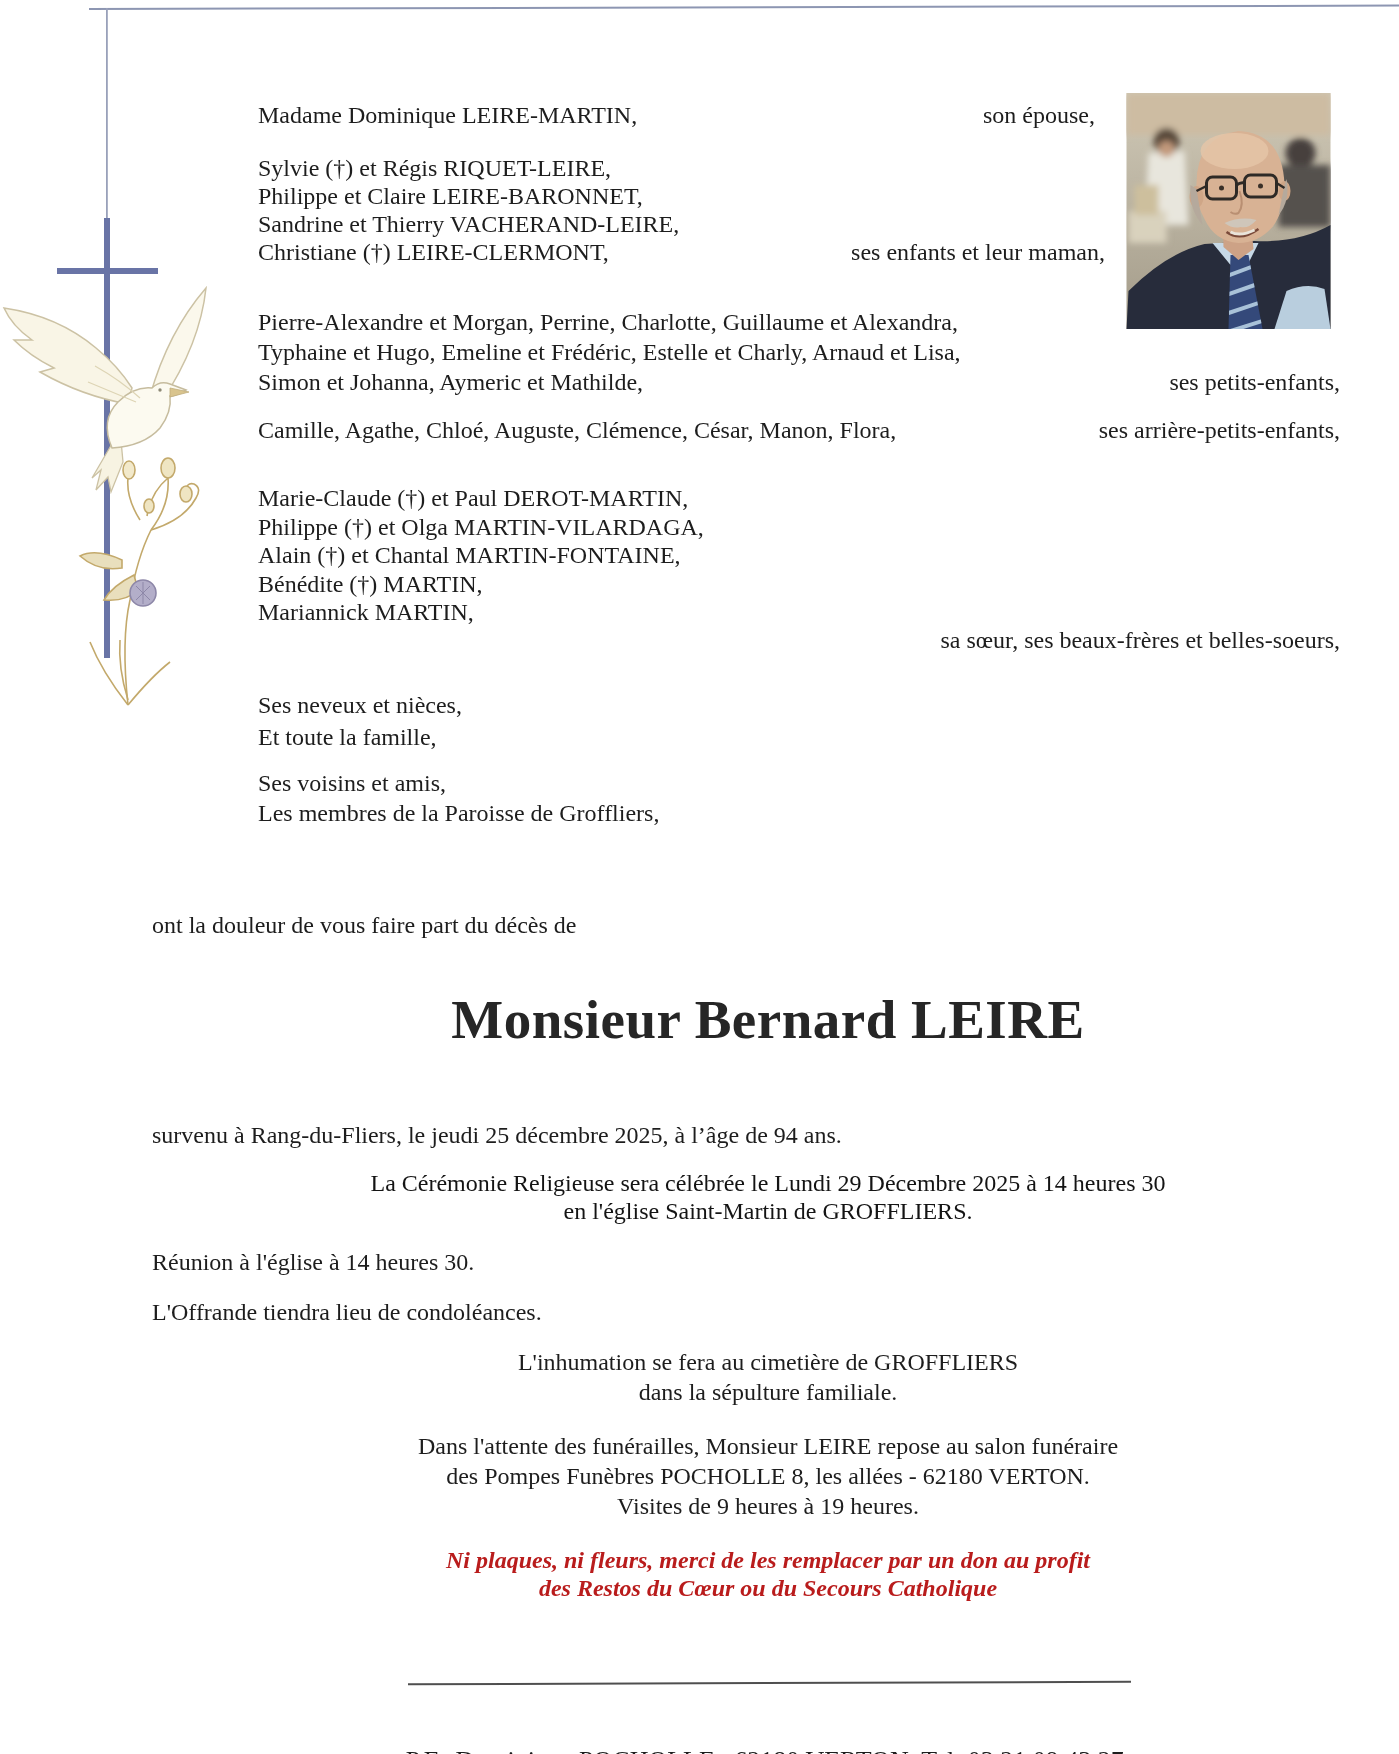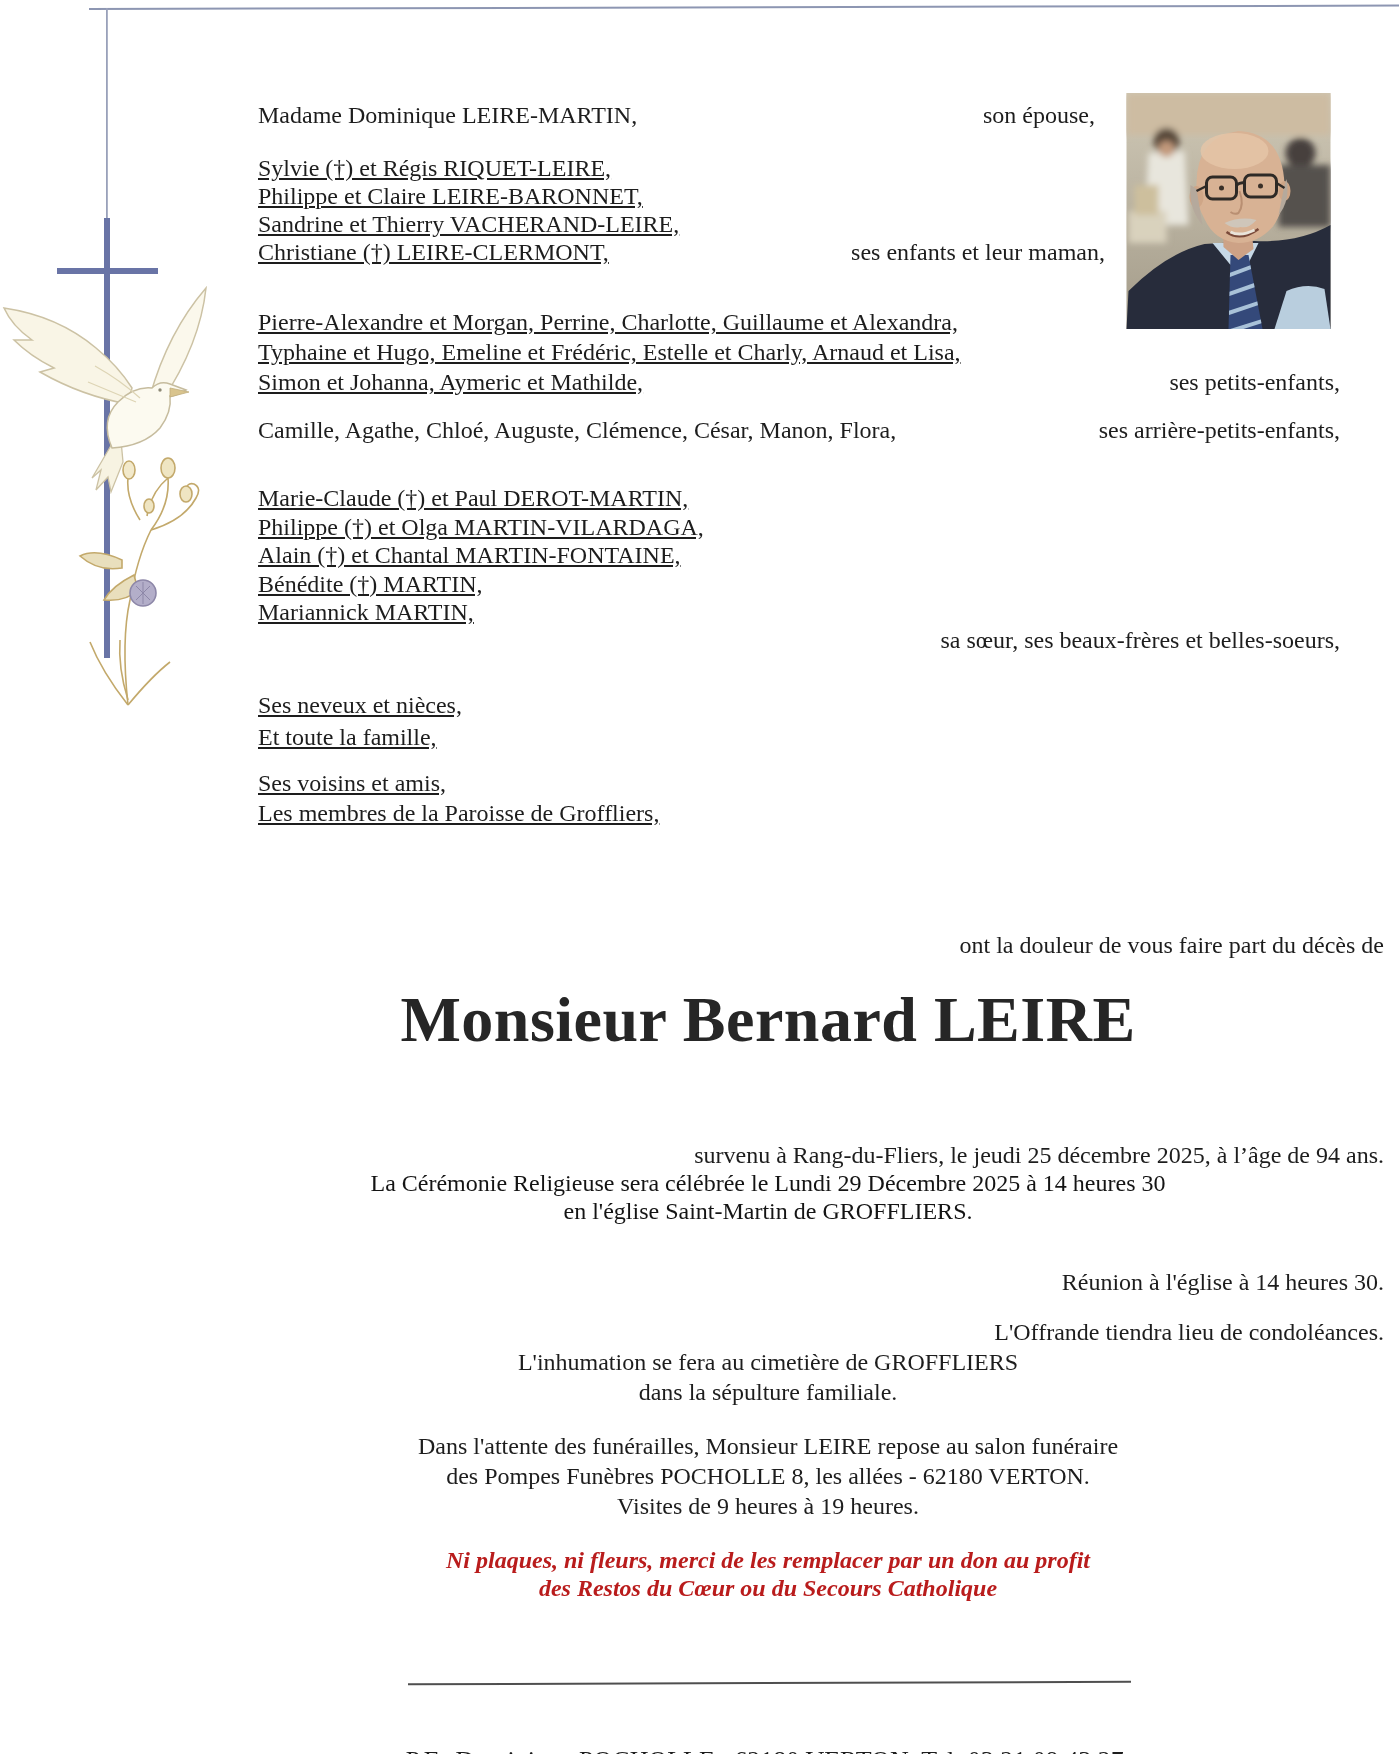--- a/index.html
+++ b/index.html
@@ -17,34 +17,34 @@
     background:#8d96b2;transform:rotate(-0.15deg);transform-origin:left center;
   }
   .left-art{position:absolute;left:0;top:0;width:240px;height:720px;}
   .photo-frame{position:absolute;left:1126px;top:93px;width:205px;height:236px;}
   .photo-frame svg{display:block;width:100%;height:100%;}
   .fam-line{
     position:absolute;left:258px;
     font-size:24px;line-height:28px;white-space:pre;
   }
   .fam-group{position:absolute;left:258px;font-size:24px;}
-  .fam-group div{white-space:pre;text-decoration:underline;}
+  .fam-group div{white-space:pre;}
   .rel-label{
     position:absolute;font-size:24px;line-height:28px;white-space:pre;
   }
   .center-line{
-    position:absolute;left:152px;width:1232px;text-align:right;
-    font-size:24px;line-height:28px;margin-top:20px;
+    position:absolute;left:152px;width:1232px;text-align:left;
+    font-size:24px;line-height:28px;
   }
   .center-group{
     position:absolute;left:152px;width:1232px;text-align:center;font-size:24px;
   }
   .deceased-title{
     position:absolute;left:152px;width:1232px;text-align:center;
-    font-size:64px;line-height:76px;font-weight:bold;color:#262626;
+    font-size:55px;line-height:76px;font-weight:bold;color:#262626;
     letter-spacing:0.5px;
   }
   .bold{font-weight:normal;color:#141414;}
   .bolditalic{font-weight:bold;font-style:italic;color:#b91c1c;}
   .footer-rule{
     position:absolute;left:408px;top:1682px;width:723px;height:2px;
     background:#4f4f4f;transform:rotate(-0.2deg);
   }
   .footer-text{
     position:absolute;left:152px;top:1698px;width:1232px;text-align:center;

